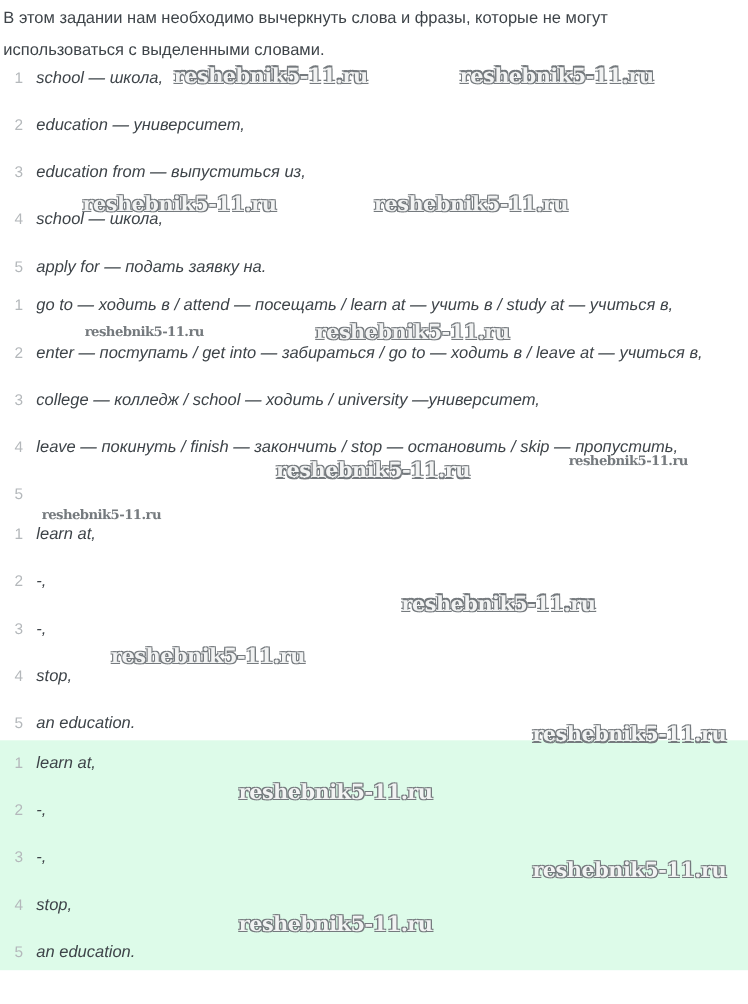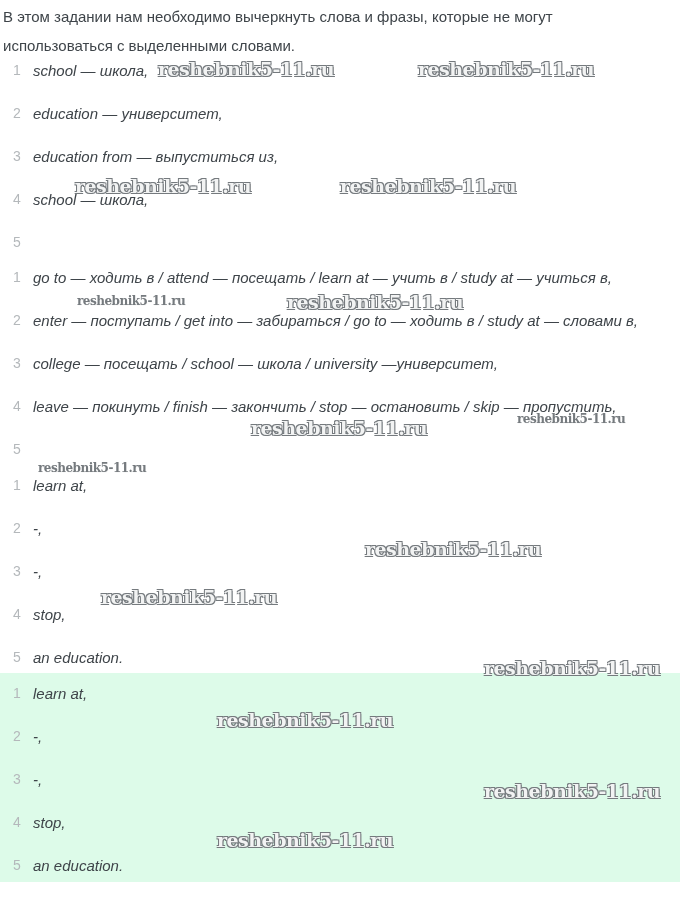--- a/index.html
+++ b/index.html
@@ -102,33 +102,34 @@
   <div class="row" style="top:148px">
     <span class="num">3</span>
     <span class="txt">education from — выпуститься из,</span>
   </div>
   <div class="row" style="top:191px">
     <span class="num">4</span>
     <span class="txt">school — школа,</span>
   </div>
   <div class="row" style="top:234px">
     <span class="num">5</span>
+    <span class="txt">apply for — подать заявку на.</span>
   </div>
 
   <div class="row" style="top:269px">
     <span class="num">1</span>
     <span class="txt">go to — ходить в / attend — посещать / learn at — учить в / study at — учиться в,</span>
   </div>
   <div class="row" style="top:312px">
     <span class="num">2</span>
-    <span class="txt">enter — поступать / get into — забираться / go to — ходить в / study at — словами в,</span>
+    <span class="txt">enter — поступать / get into — забираться / go to — ходить в / leave at — учиться в,</span>
   </div>
   <div class="row" style="top:355px">
     <span class="num">3</span>
-    <span class="txt">college — посещать / school — школа / university —университет,</span>
+    <span class="txt">college — колледж / school — ходить / university —университет,</span>
   </div>
   <div class="row" style="top:398px">
     <span class="num">4</span>
     <span class="txt">leave — покинуть / finish — закончить / stop — остановить / skip — пропустить,</span>
   </div>
   <div class="row" style="top:441px">
     <span class="num">5</span>
   </div>
 
   <div class="row" style="top:477px">

